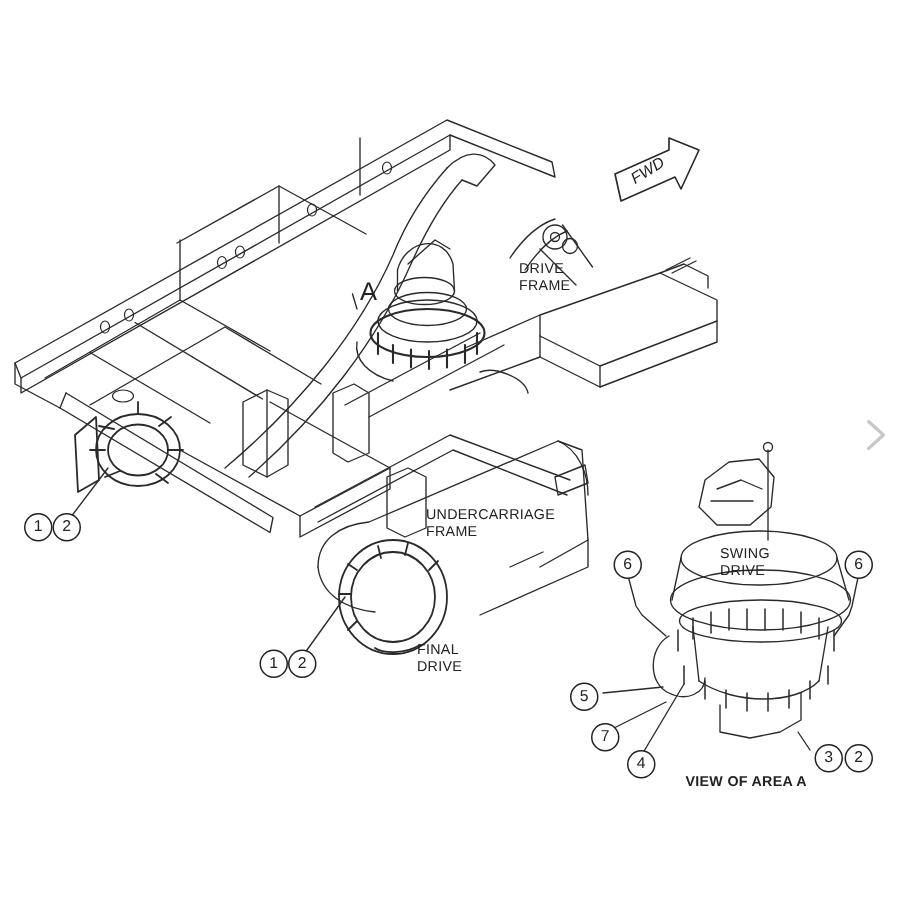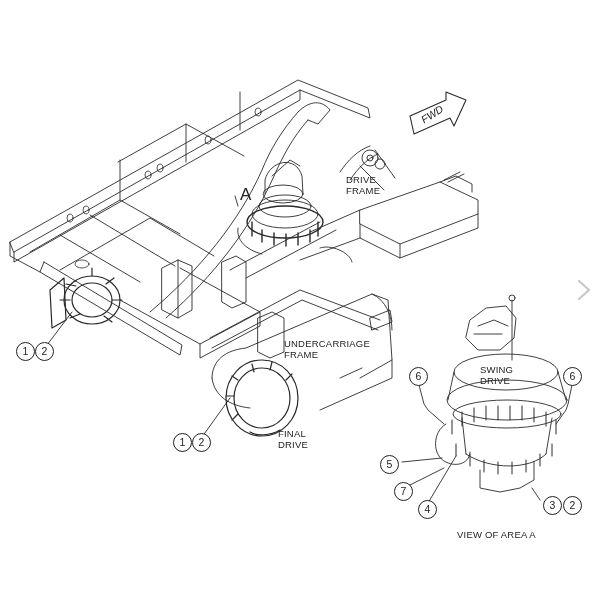--- a/index.html
+++ b/index.html
@@ -169,21 +169,21 @@
     <div>DRIVE</div>
   </div>
 
   <div class="lbl center" style="left:480px;top:364px;">
     <div>SWING</div>
     <div>DRIVE</div>
   </div>
 
   <div class="lbl big" style="left:240px;top:186px;">A</div>
 
-  <div class="lbl" style="left:457px;top:529px;">VIEW OF AREA A</div>
+  <div class="lbl" style="left:457px;top:516px;font-weight:bold;">VIEW OF AREA A</div>
 
   <div class="fwd-text" style="left:420px;top:108px;">FWD</div>
 
   <div class="balloon" style="left:16px;top:342px;">1</div>
   <div class="balloon" style="left:35px;top:342px;">2</div>
 
   <div class="balloon" style="left:173px;top:433px;">1</div>
   <div class="balloon" style="left:192px;top:433px;">2</div>
 
   <div class="balloon" style="left:409px;top:367px;">6</div>

